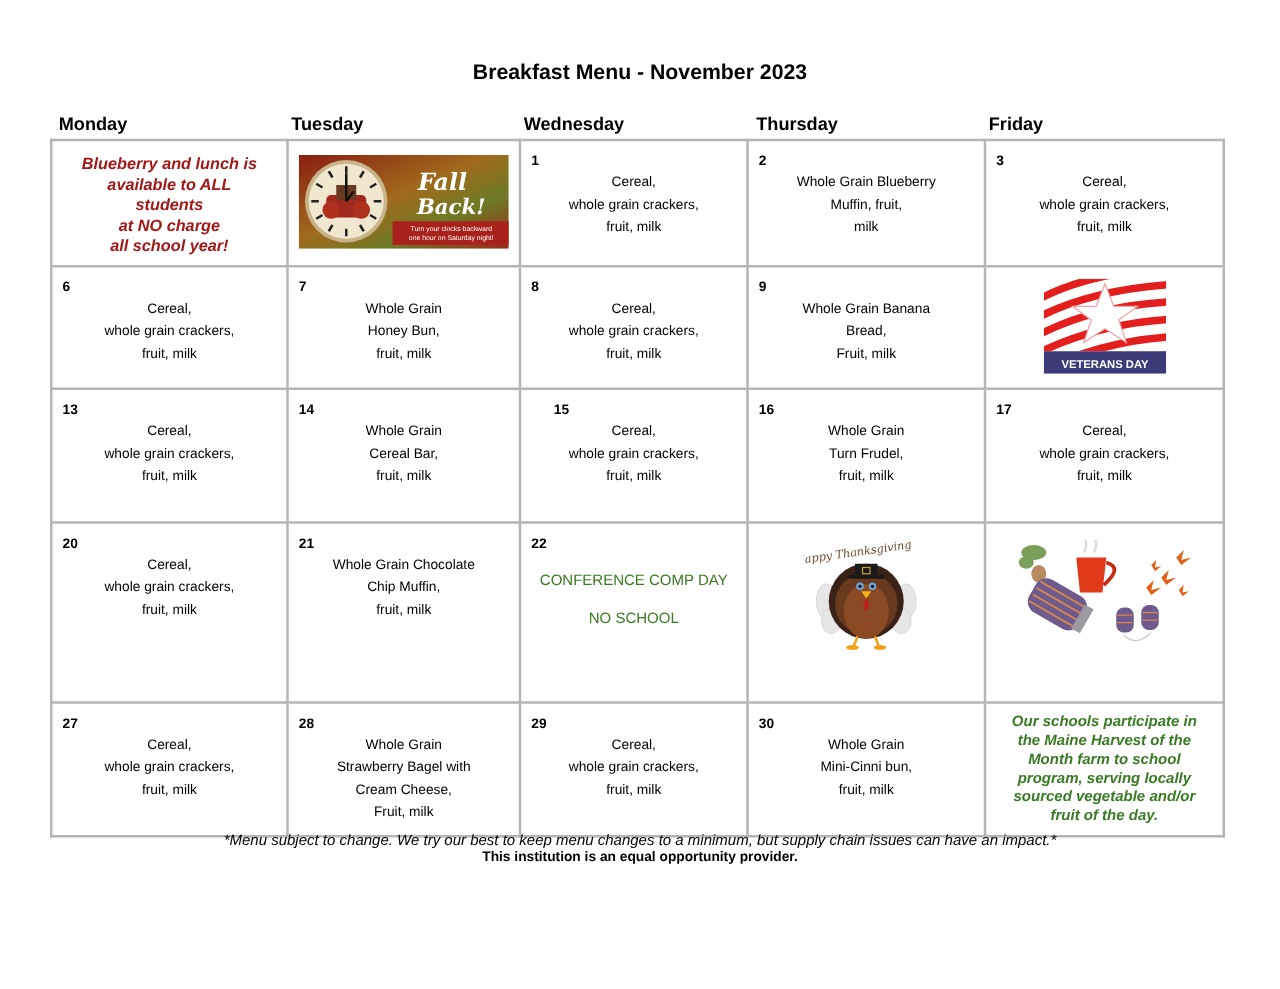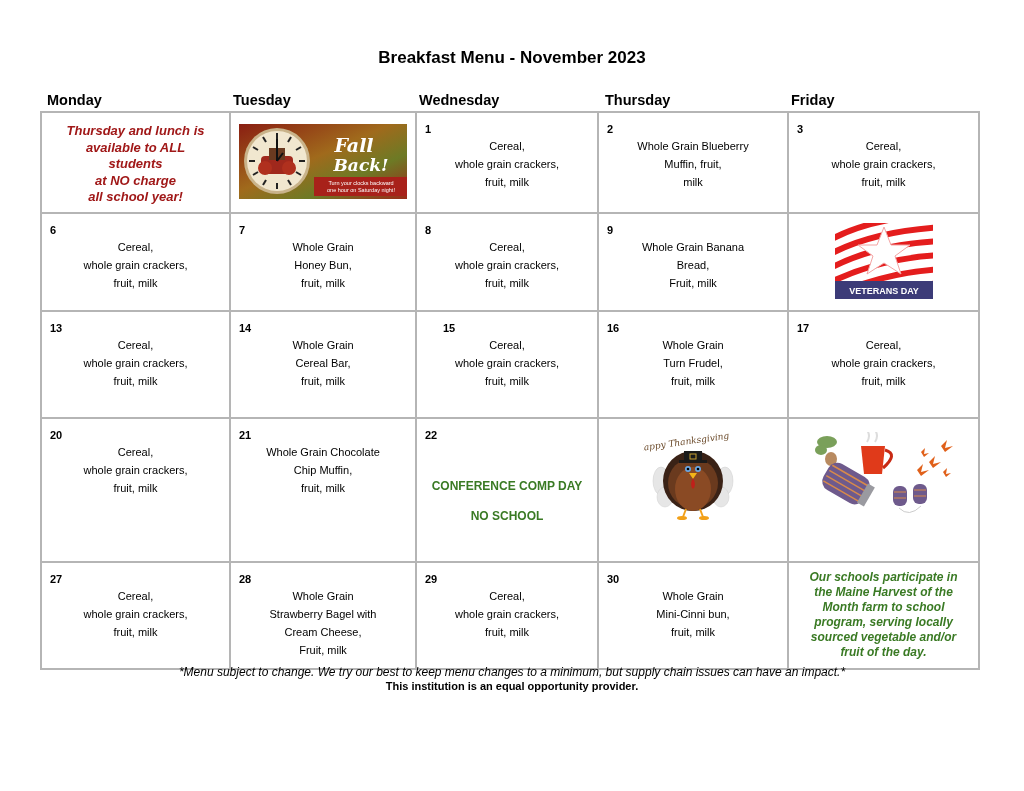--- a/index.html
+++ b/index.html
@@ -6,21 +6,21 @@
   body { width:1024px; height:791px; position:relative; font-family:"Liberation Sans", sans-serif; color:#000; overflow:hidden; }
   .title { position:absolute; left:0; width:1024px; top:48px; text-align:center; font-size:17px; font-weight:bold; }
   .days { position:absolute; top:92px; left:40px; width:938px; height:18px; }
   .day-hdr { position:absolute; top:0; font-size:14.5px; font-weight:bold; }
   table.cal { position:absolute; top:111px; left:40px; border-collapse:collapse; table-layout:fixed; width:938px; }
   table.cal td { border:2px solid #b5b5b5; vertical-align:top; padding:0; position:relative; text-align:center; }
   .num { position:absolute; left:8px; top:10px; font-size:11px; font-weight:bold; }
   .menu { font-size:11px; line-height:18px; padding-top:24px; }
   .note-red { color:#a01818; font-weight:bold; font-style:italic; font-size:13px; line-height:16.5px; padding-top:10px; }
   .note-green { color:#3a7a24; font-weight:bold; font-style:italic; font-size:12px; line-height:15px; padding-top:7px; }
-  .conf { color:#3a7a24; font-weight:bold; font-size:12px; padding-top:60px; line-height:15px; }
+  .conf { color:#3a7a24; font-weight:normal; font-size:12px; padding-top:38px; line-height:15px; }
   .conf .l2 { margin-top:15px; }
   .img-wrap { display:flex; align-items:center; justify-content:center; width:100%; }
   .footer { position:absolute; top:648px; left:40px; width:944px; text-align:center; }
   .f1 { font-family:"DejaVu Sans", sans-serif; font-weight:bold; font-size:10.5px; line-height:16px; letter-spacing:-0.2px; }
   .f2 { font-style:italic; font-size:12px; line-height:15px; margin-top:17px; }
   .f3 { font-weight:bold; font-size:11px; line-height:13px; }
 </style>
 </head>
 <body>
 
@@ -40,21 +40,21 @@
       <col style="width:186px">
       <col style="width:182px">
       <col style="width:190px">
       <col style="width:191px">
     </colgroup>
 
   <tbody>
       <tr style="height:101px">
     <td>
       <div class="note-red">
-        <div>Thursday and lunch is</div>
+        <div>Blueberry and lunch is</div>
         <div>available to ALL</div>
         <div>students</div>
         <div>at NO charge</div>
         <div>all school year!</div>
       </div>
     </td>
     <td>
       <div class="img-wrap" style="height:97px">
         <svg width="168" height="75" viewBox="0 0 168 75">
           <defs>

